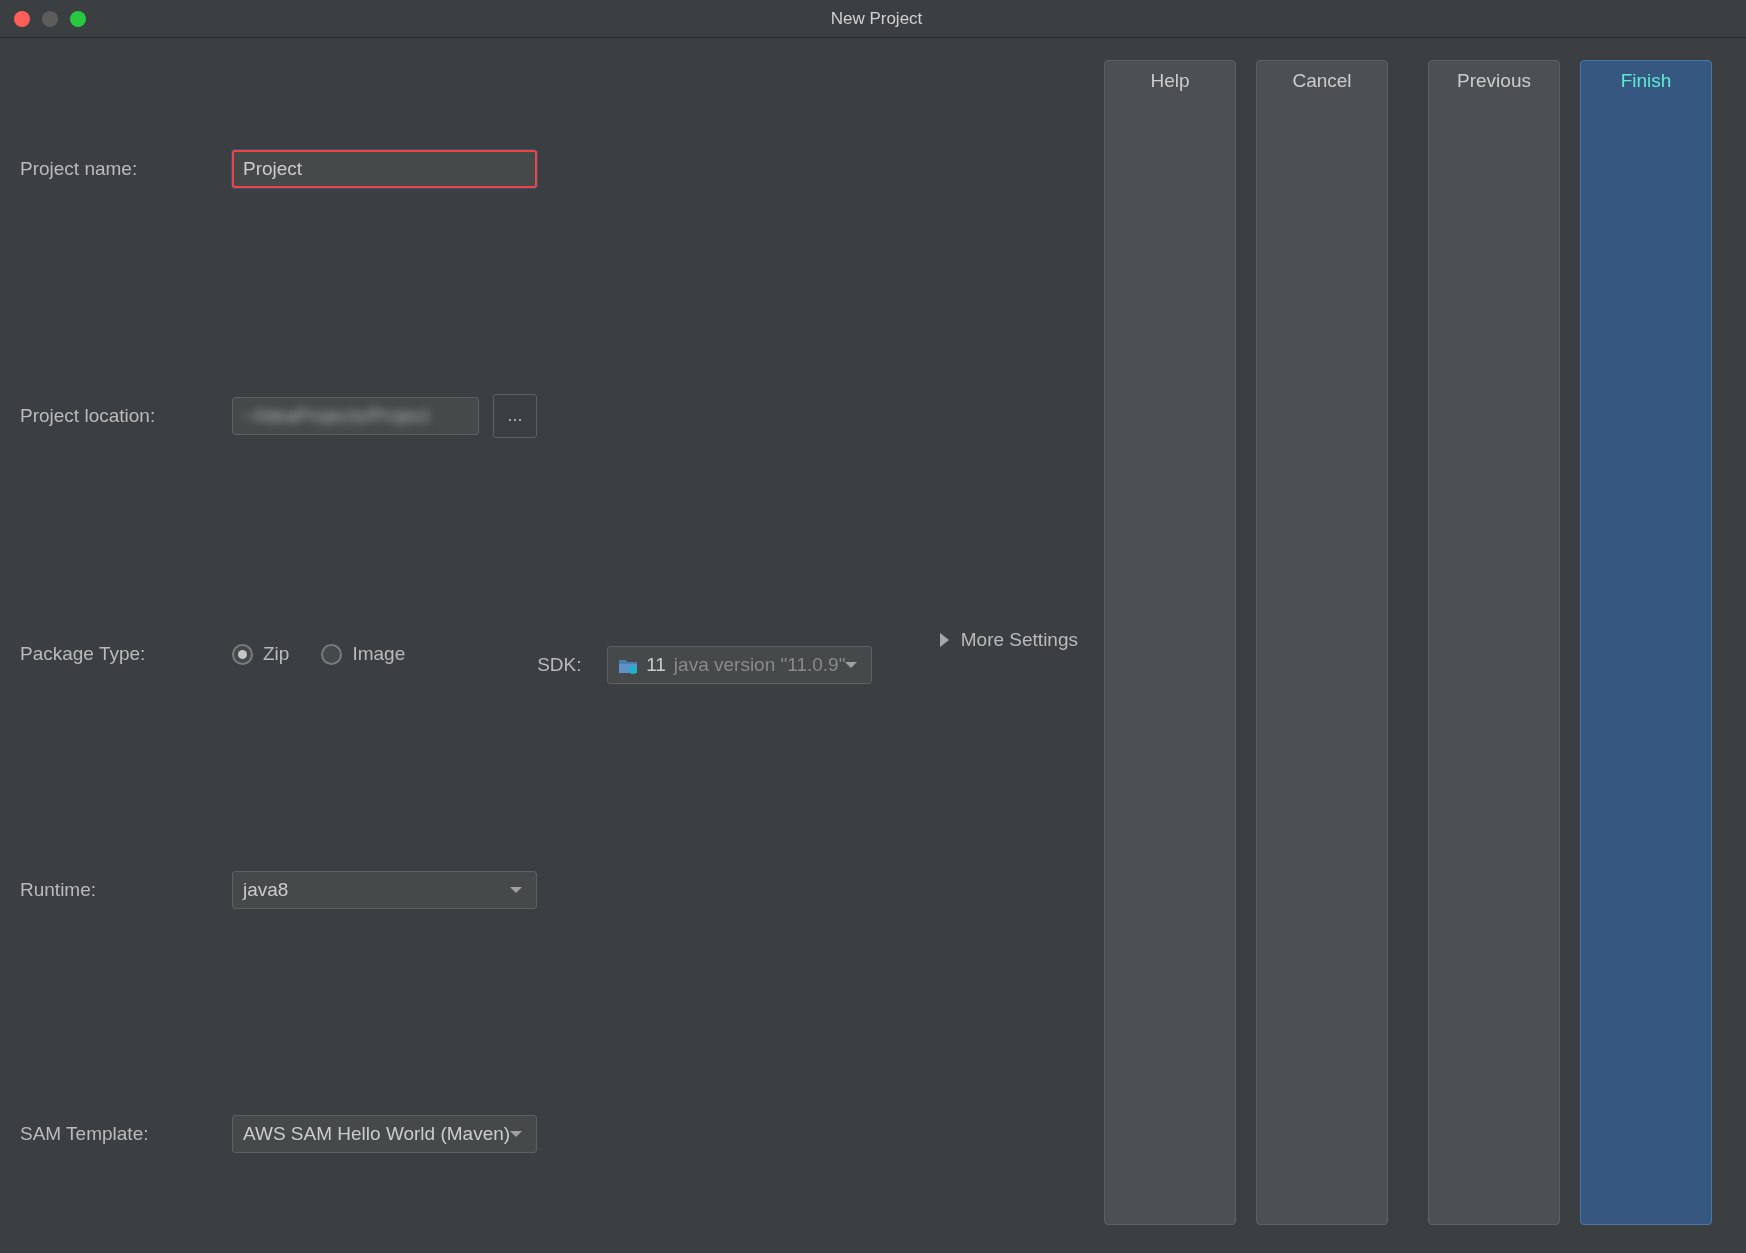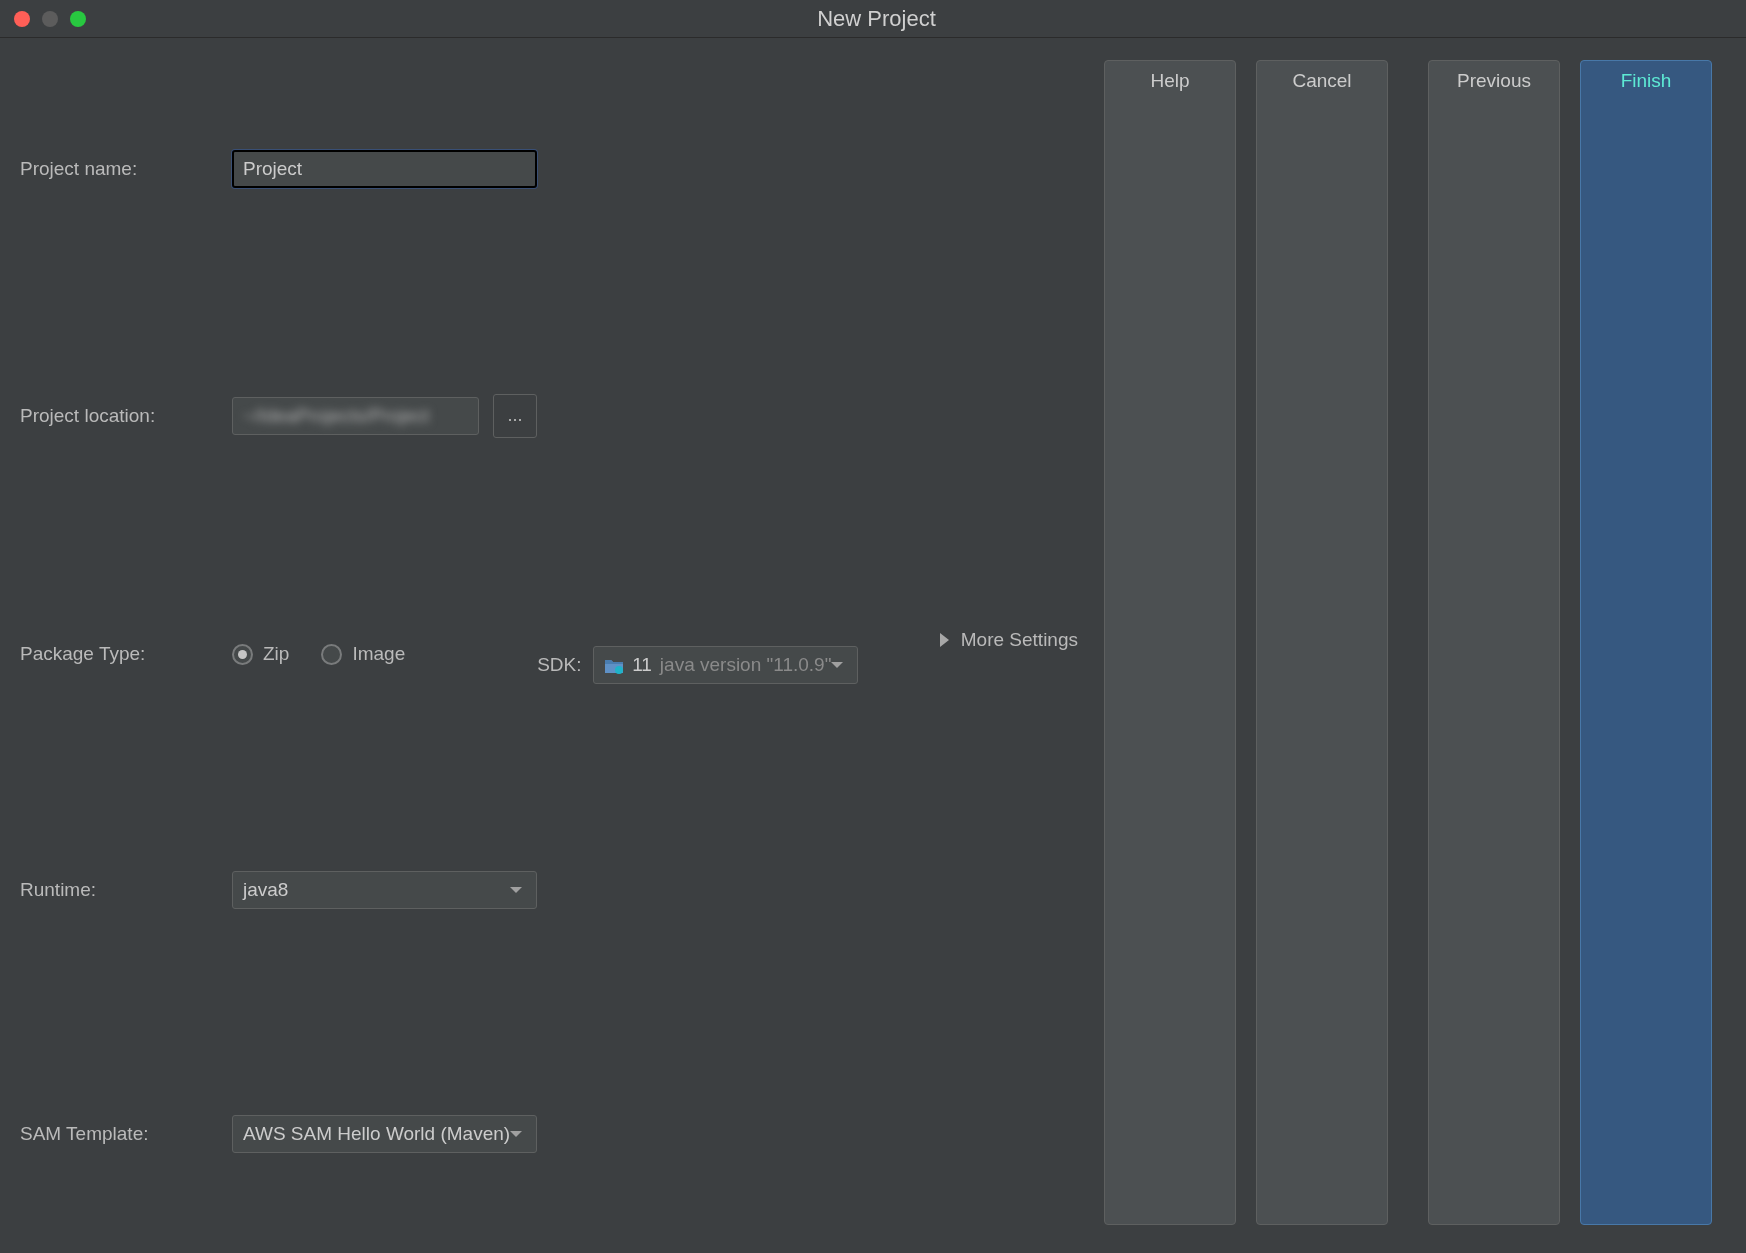--- a/index.html
+++ b/index.html
@@ -46,21 +46,21 @@
     border-radius: 50%;
   }
   .tl.red { background: #ff5f57; }
   .tl.yellow { background: #5c5c5c; }
   .tl.green { background: #28c840; }
   .title {
     position: absolute;
     left: 7px; right: 0;
     text-align: center;
     color: #d0d0d0;
-    font-size: 22px;
+    font-size: 17px;
     pointer-events: none;
   }
   .content {
     padding: 22px 20px 10px 20px;
     display: flex;
     flex-direction: row;
     height: calc(100% - 38px);
   }
   .form {
     display: grid;
@@ -76,21 +76,21 @@
     background: var(--bg-input);
     border: 1px solid var(--border);
     border-radius: 3px;
     color: var(--text-light);
     font-size: 19px;
     padding: 7px 10px;
     width: 100%;
     outline: none;
   }
   .text-input.focused {
-    border: 2px solid #000000;
+    border: 2px solid #ef4444;
     padding: 6px 9px;
     box-shadow: 0 0 0 1px rgba(53,116,240,0.3);
   }
   .row-inline {
     display: flex;
     align-items: center;
     gap: 14px;
   }
   .browse-btn {
     width: 44px; height: 44px;
@@ -152,20 +152,21 @@
   .select .chev {
     width: 0; height: 0;
     border-left: 6px solid transparent;
     border-right: 6px solid transparent;
     border-top: 6px solid #a0a0a0;
     margin-right: 4px;
   }
   .sdk-row {
     display: flex;
     align-items: center;
+    gap: 14px;
     margin-top: 26px;
   }
   .sdk-label {
     font-size: 19px;
     color: var(--text);
     width: 56px;
   }
   .sdk-select {
     flex: 1;
   }

